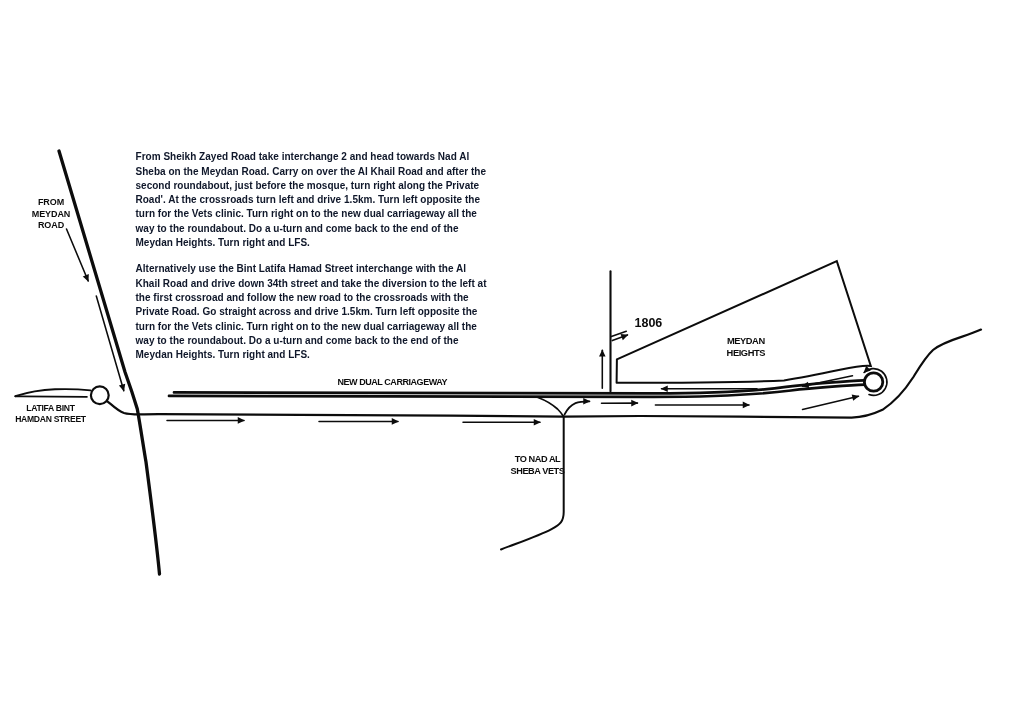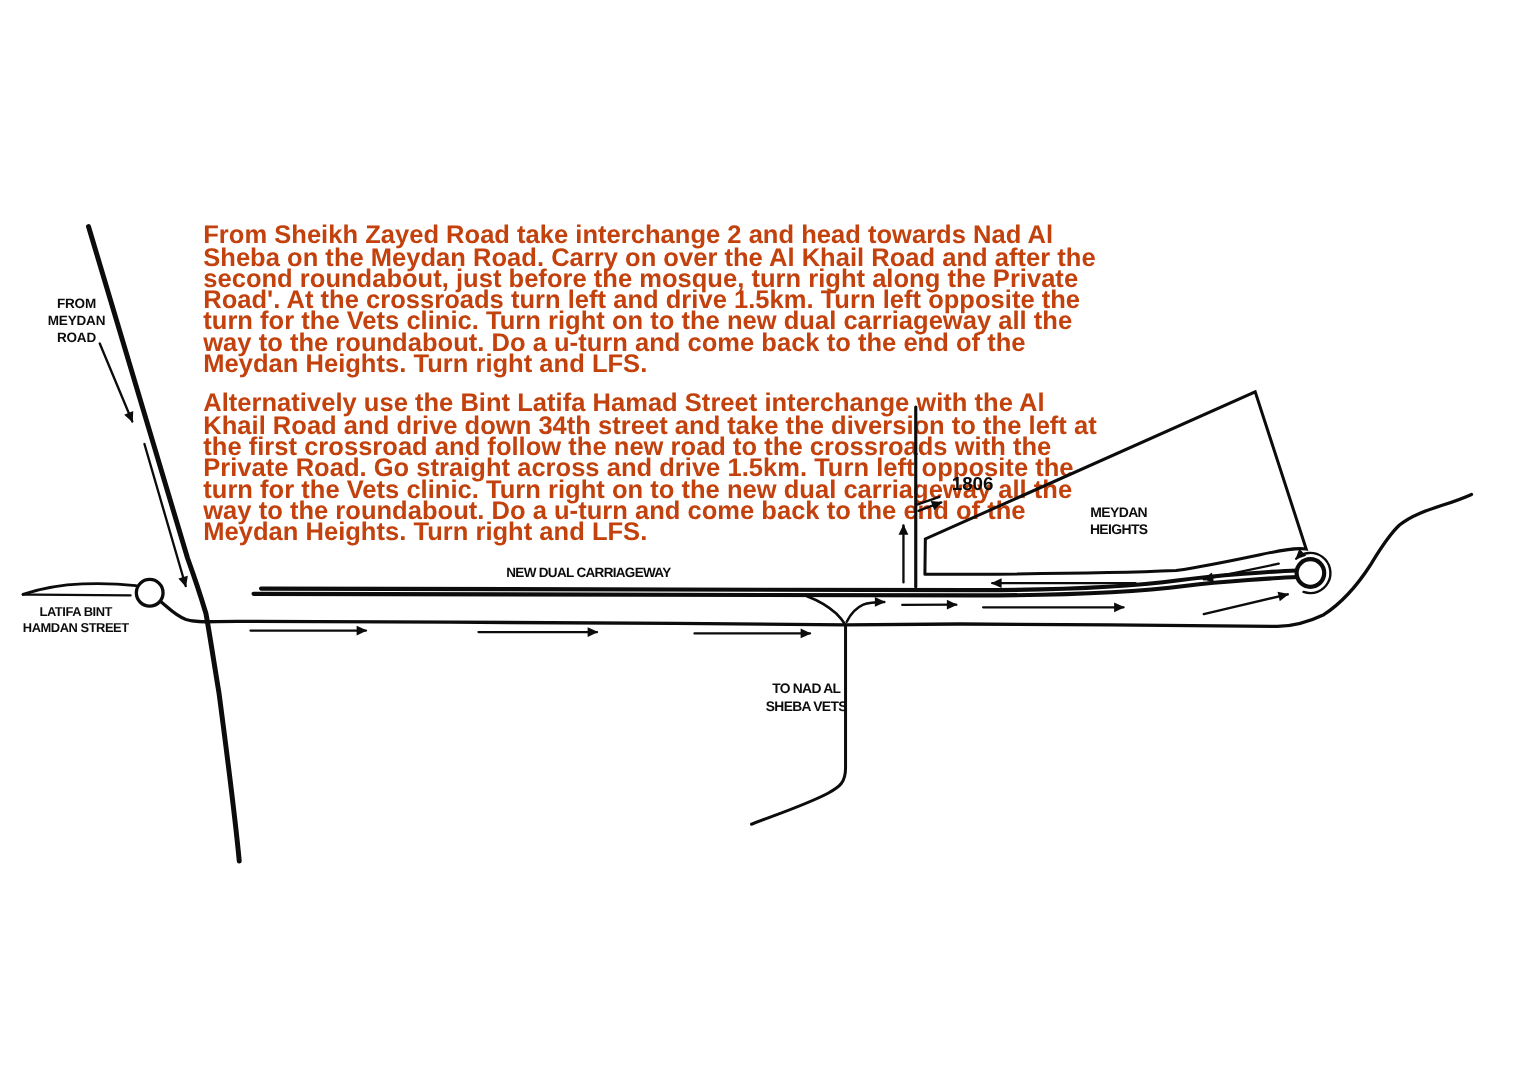--- a/index.html
+++ b/index.html
@@ -1,19 +1,19 @@
 <!DOCTYPE html>
 <html><head>
 <meta charset="utf-8">
 <style>
   html,body{margin:0;padding:0;background:#ffffff;}
   #page{position:relative;width:1024px;height:724px;background:#ffffff;overflow:hidden;
         font-family:"Liberation Sans",sans-serif;}
-  .para{position:absolute;left:135.5px;font-weight:bold;font-size:17px;line-height:14.3px;
-        color:#c2410c;letter-spacing:0.02px;white-space:nowrap;}
+  .para{position:absolute;left:135.5px;font-weight:bold;font-size:10px;line-height:14.3px;
+        color:#0f172a;letter-spacing:0.02px;white-space:nowrap;}
   svg text{font-family:"Liberation Sans",sans-serif;font-weight:bold;fill:#0c0c0c;}
 </style>
 </head>
 <body>
 <div id="page">
 
 <div class="para" style="top:150.3px;">From Sheikh Zayed Road take interchange 2 and head towards Nad Al<br>Sheba on the Meydan Road. Carry on over the Al Khail Road and after the<br>second roundabout, just before the mosque, turn right along the Private<br>Road'. At the crossroads turn left and drive 1.5km. Turn left opposite the<br>turn for the Vets clinic. Turn right on to the new dual carriageway all the<br>way to the roundabout. Do a u-turn and come back to the end of the<br>Meydan Heights. Turn right and LFS.</div>
 
 <div class="para" style="top:262.4px;">Alternatively use the Bint Latifa Hamad Street interchange with the Al<br>Khail Road and drive down 34th street and take the diversion to the left at<br>the first crossroad and follow the new road to the crossroads with the<br>Private Road. Go straight across and drive 1.5km. Turn left opposite the<br>turn for the Vets clinic. Turn right on to the new dual carriageway all the<br>way to the roundabout. Do a u-turn and come back to the end of the<br>Meydan Heights. Turn right and LFS.</div>
 

